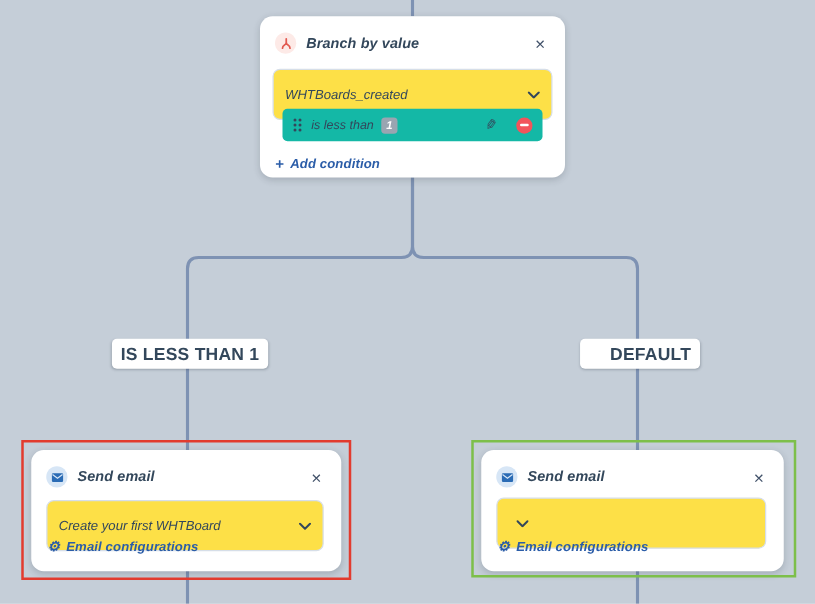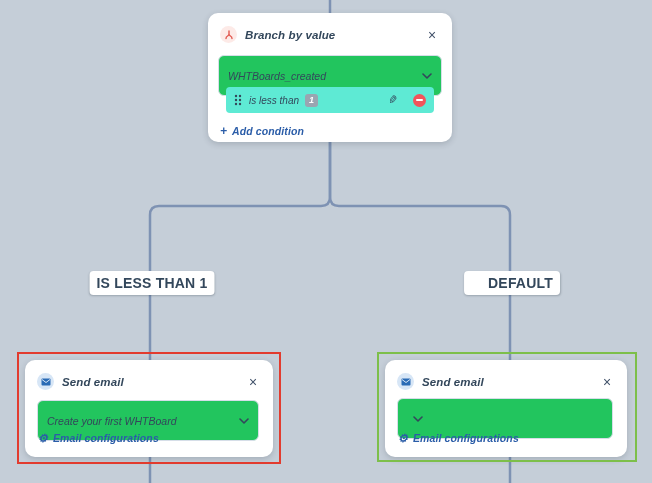--- a/index.html
+++ b/index.html
@@ -41,36 +41,36 @@
     display:flex;align-items:center;justify-content:center;
     flex:0 0 17px;
   }
   .branch-icon-bg{background:#fdeae7;}
   .email-icon-bg{background:#d7e6f6;}
 
   
   .dropdown{
     position:absolute;
     height:41px;box-sizing:border-box;
-    background:#22c55e;border:1px solid #d6dee8;border-radius:6px;
+    background:#fde047;border:1px solid #d6dee8;border-radius:6px;
     display:flex;align-items:center;
     padding:0 9px;
     cursor:pointer;
   }
   .dropdown-value{
     flex:1;font-size:10.5px;color:#33475b;
     white-space:nowrap;overflow:hidden;text-overflow:ellipsis;
   }
   .chev{flex:0 0 10px;margin-left:6px;}
 
   
   .condition-row{
     position:absolute;left:18px;top:74px;
     width:208px;height:26px;
-    background:#5eead4;border-radius:4px;
+    background:#14b8a6;border-radius:4px;
     display:flex;align-items:center;
     padding:0 8px;box-sizing:border-box;
   }
   .cond-text{font-size:10px;color:#33475b;margin:0 6px 0 7px;}
   .value-badge{
     background:#9aa5b1;color:#ffffff;
     font-size:9px;font-weight:700;
     border-radius:3px;padding:2px 4px;line-height:1;
   }
   .cond-spacer{flex:1;}

